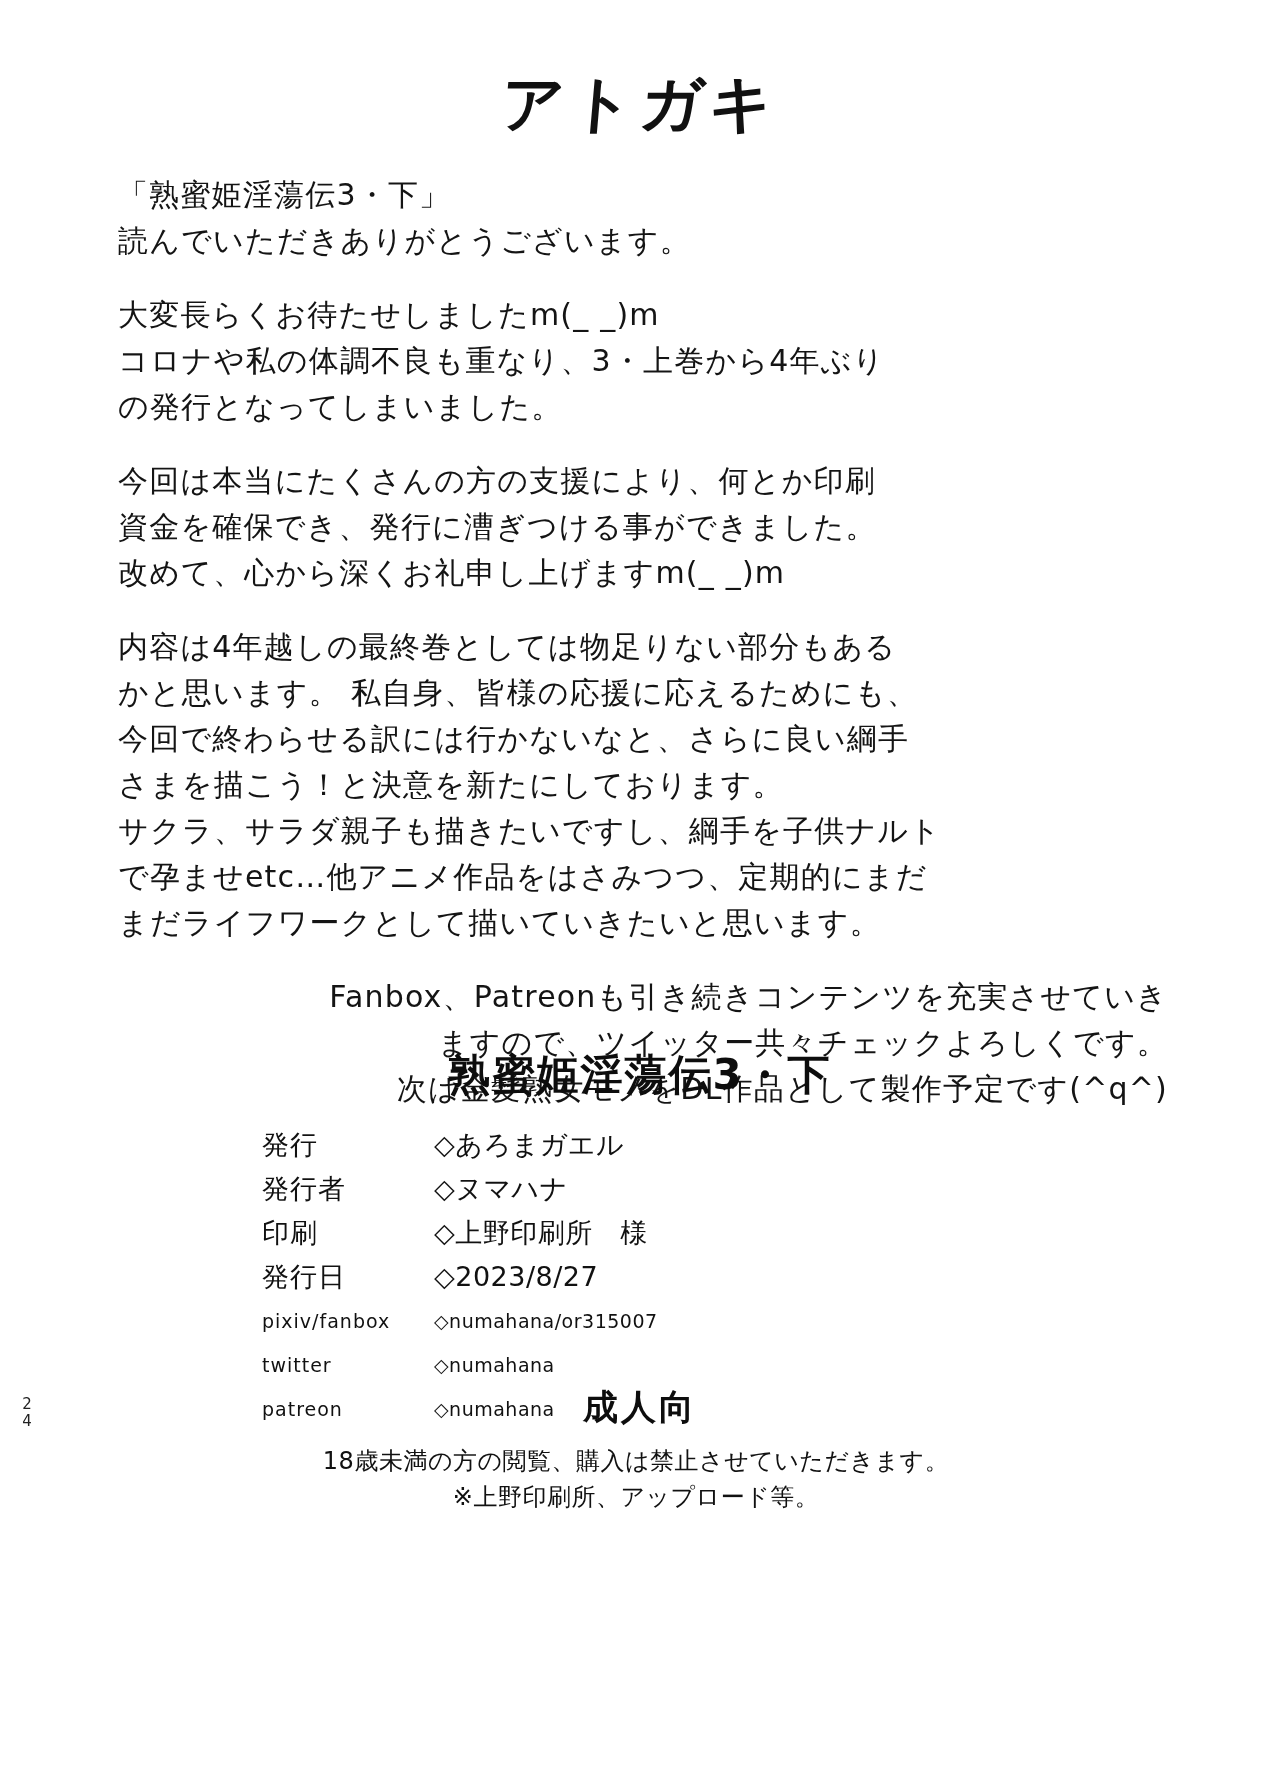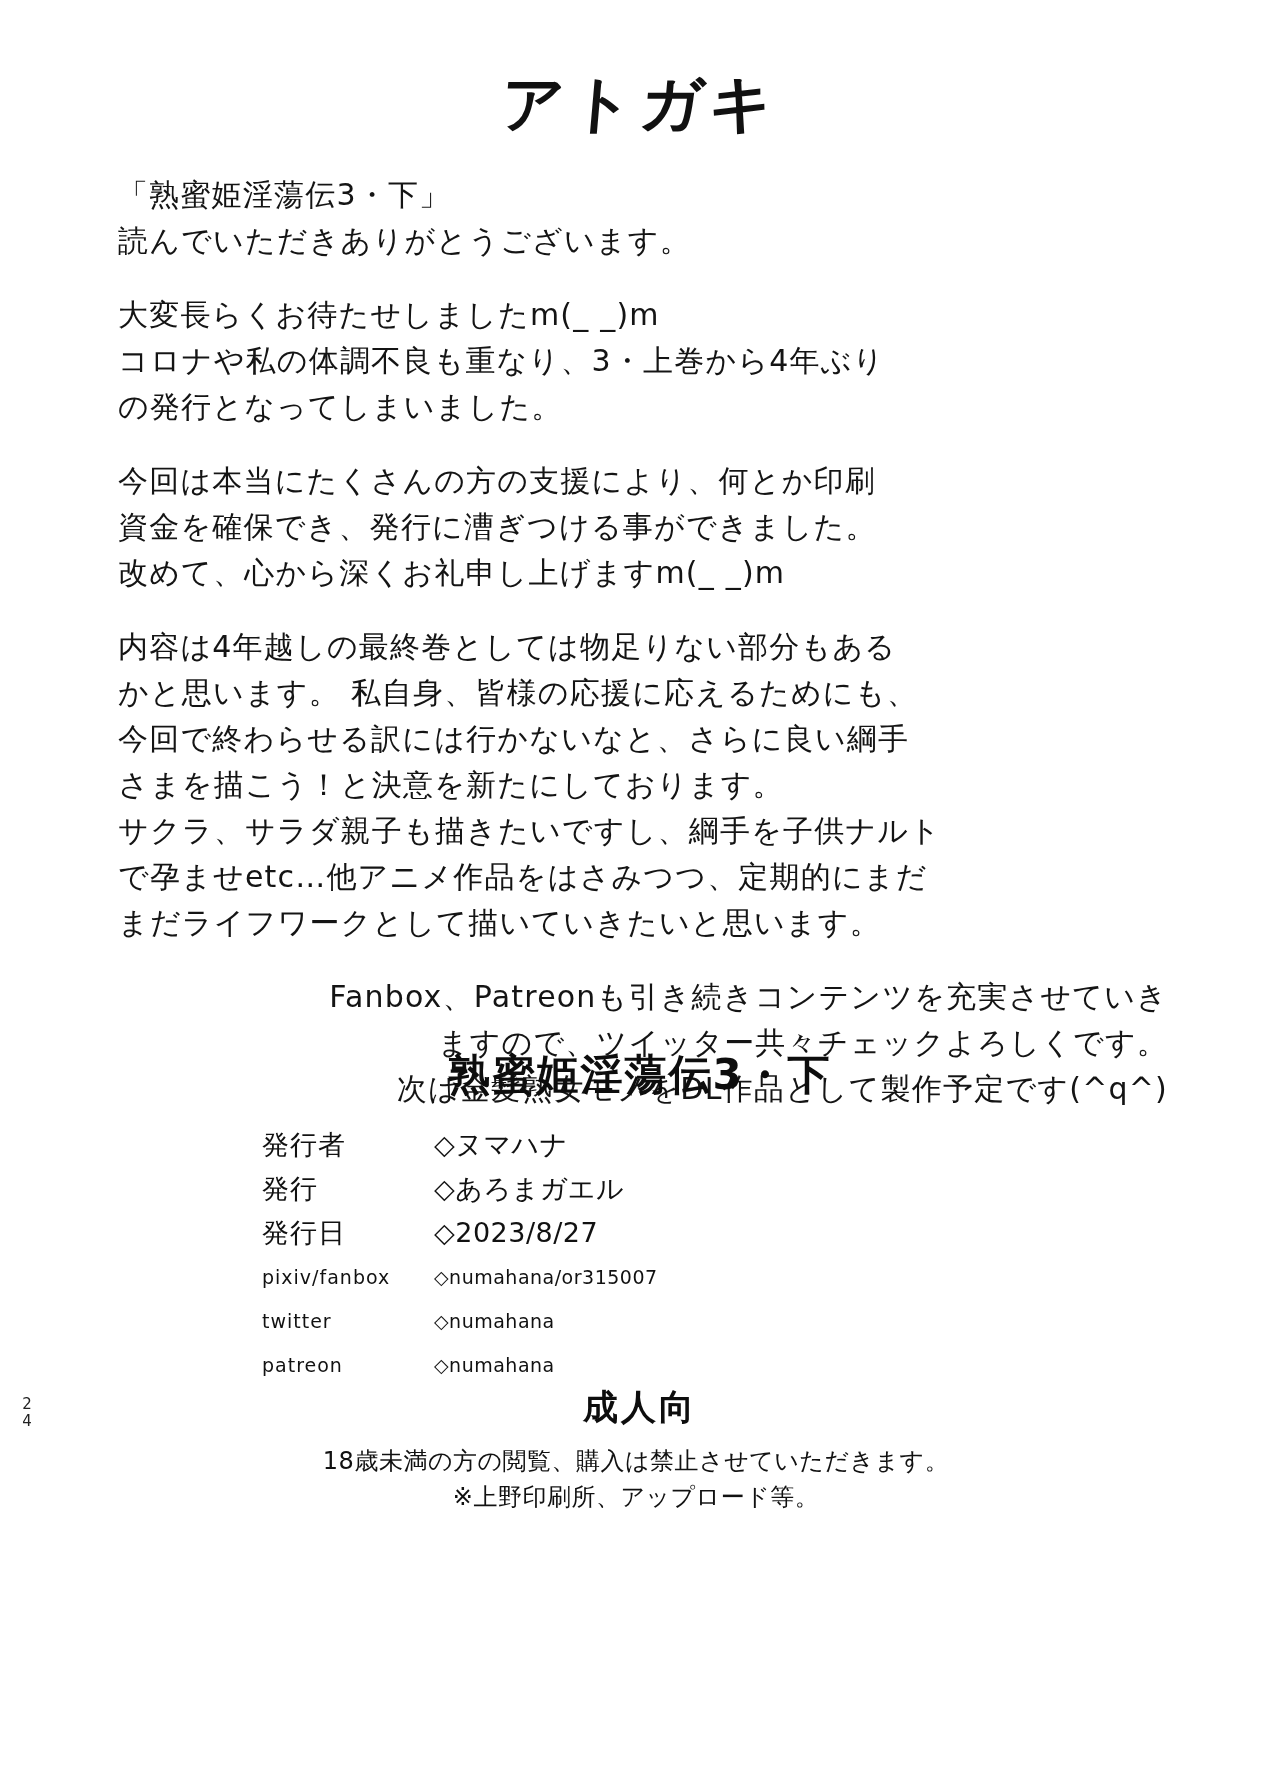--- a/index.html
+++ b/index.html
@@ -153,26 +153,30 @@
 まだライフワークとして描いていきたいと思います。</p>
     <p>Fanbox、Patreonも引き続きコンテンツを充実させていき
 ますので、ツイッター共々チェックよろしくです。
 次は金髪熟女モノをDL作品として製作予定です(^q^)</p>
   </div>
 
   <div class="colophon-title">熟蜜姫淫蕩伝3・下</div>
 
   <div class="colophon">
     <div class="colophon-row">
+      <span class="label">発行</span>
+      <span class="value">◇あろまガエル</span>
+    </div>
+    <div class="colophon-row">
       <span class="label">発行者</span>
       <span class="value">◇ヌマハナ</span>
     </div>
     <div class="colophon-row">
-      <span class="label">発行</span>
-      <span class="value">◇あろまガエル</span>
+      <span class="label">印刷</span>
+      <span class="value">◇上野印刷所　様</span>
     </div>
     <div class="colophon-row">
       <span class="label">発行日</span>
       <span class="value">◇2023/8/27</span>
     </div>
     <div class="colophon-row small">
       <span class="label">pixiv/fanbox</span>
       <span class="value">◇numahana/or315007</span>
     </div>
     <div class="colophon-row small">

